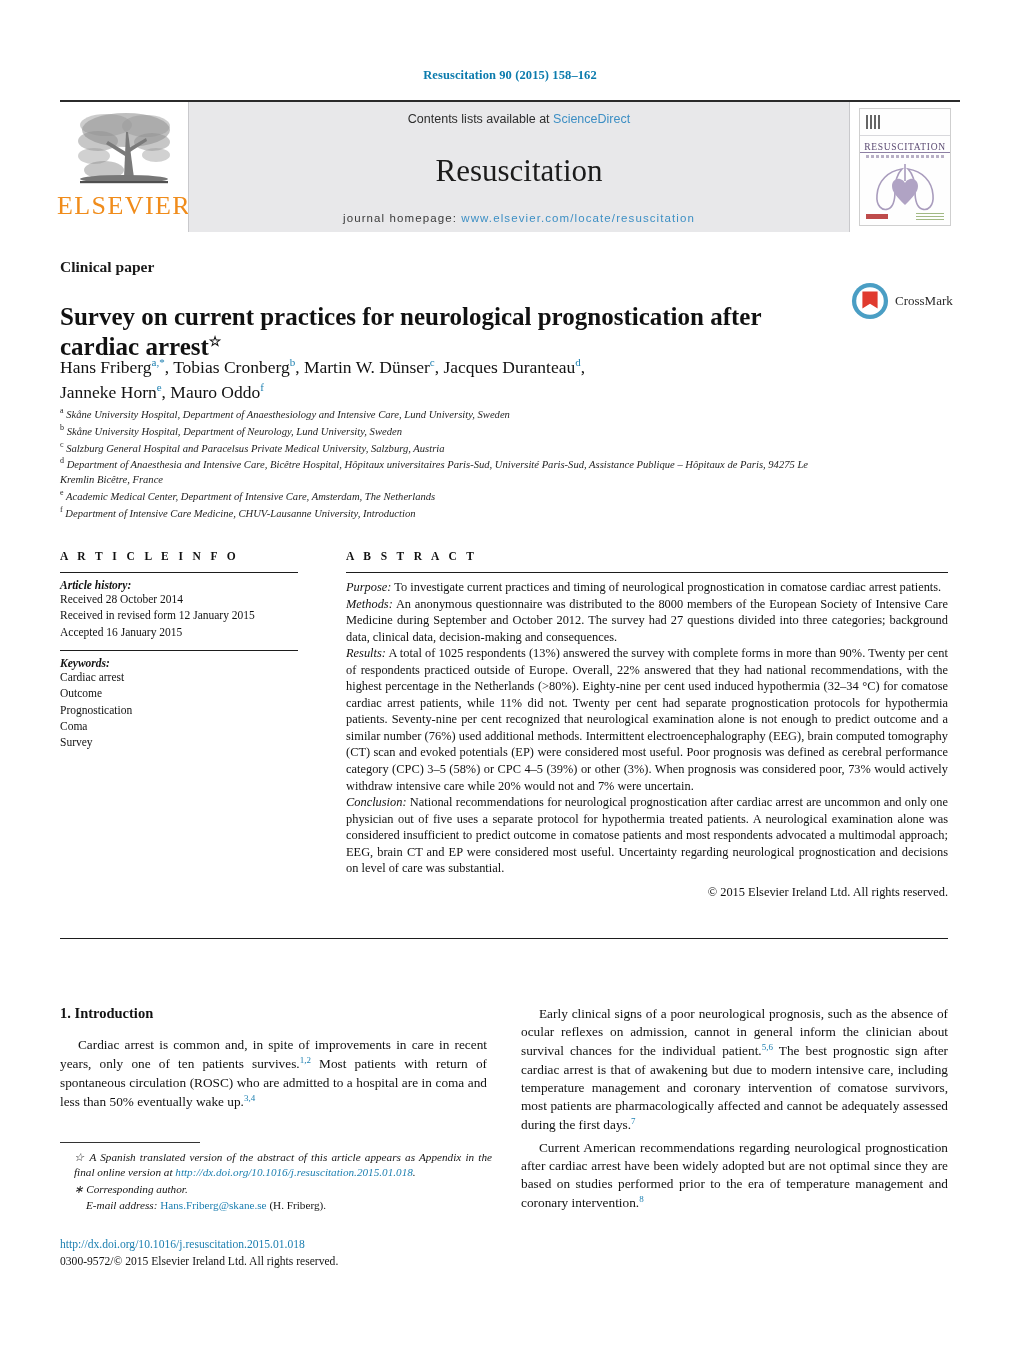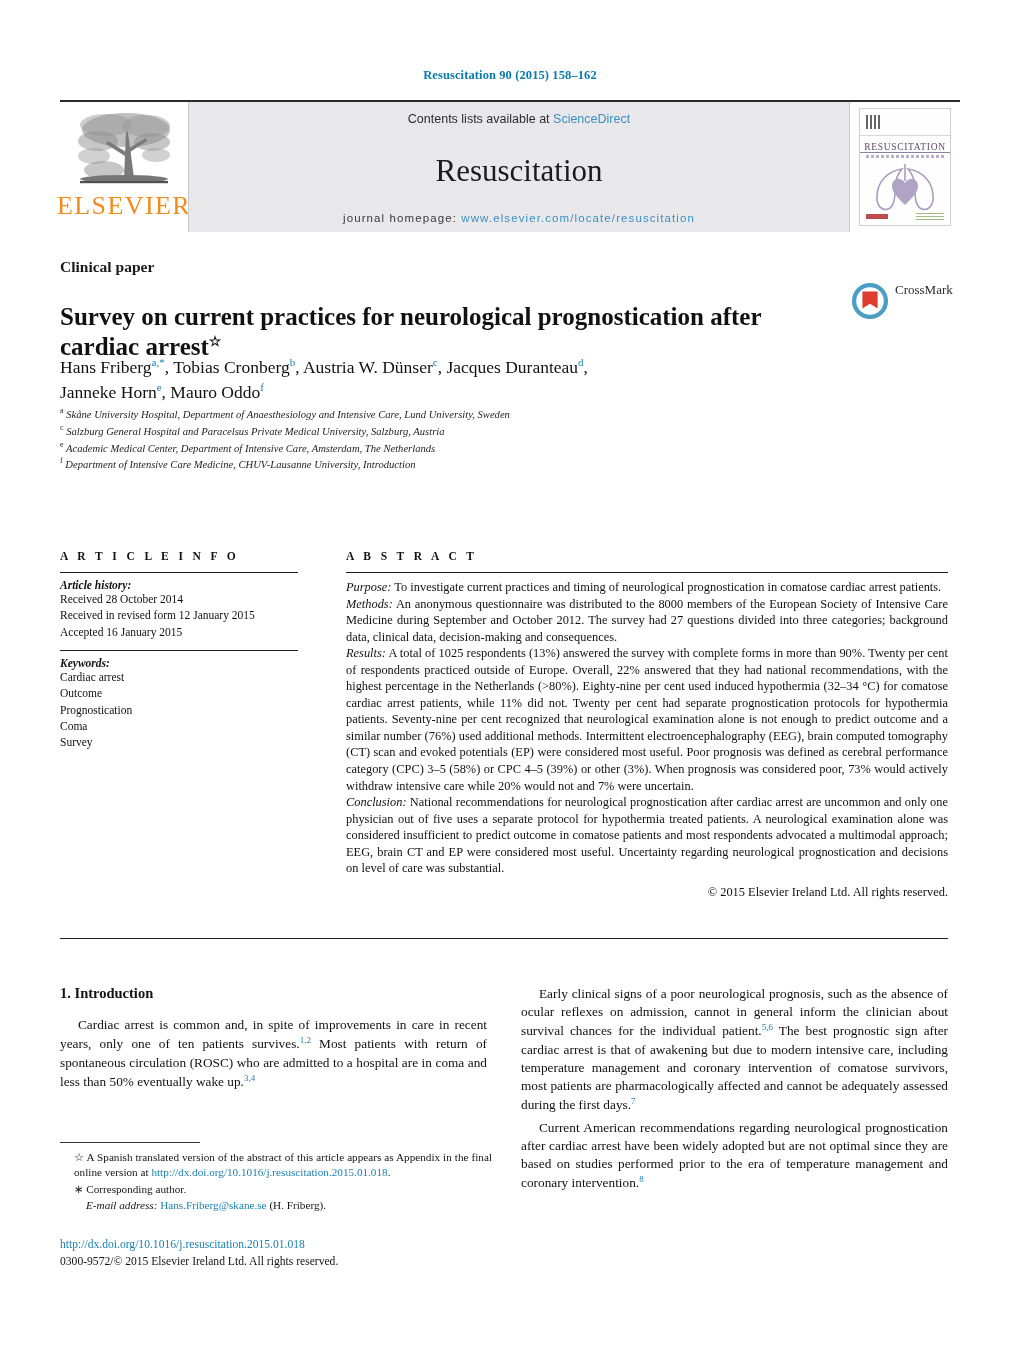--- a/index.html
+++ b/index.html
@@ -115,21 +115,21 @@
   .title {
     position:absolute; left:60px; top:285px; width:705px;
     font-family:"Liberation Serif", serif;
     font-size:25px; line-height:1.21; color:#111;
   }
   .title sup { font-size:14px; vertical-align:super; }
 
   
   .crossmark {
     position:absolute; left:851px; top:282px;
-    display:flex; gap:6px;
+    display:flex; align-items:center; gap:6px;
   }
   .cm-badge { width:38px; height:38px; }
   .cm-text {
     font-family:"Liberation Serif", serif;
     font-size:13px; color:#2b2b2b;
   }
 
   
   .authors {
     position:absolute; left:60px; top:355px; width:720px;
@@ -188,21 +188,21 @@
   .rule-wide {
     position:absolute; left:60px; top:938px; width:888px;
     border-top:1.2px solid #1d1d1d;
   }
 
   
   .body2 {
     position:absolute; left:60px; top:985px; width:888px;
     display:flex; gap:34px;
   }
-  .bcol { width:427px; flex:0 0 427px; }
+  .bcol { width:427px; flex:0 0 427px;margin-top:20px; }
   .h2 {
     font-family:"Liberation Serif", serif;
     font-size:14.5px; font-weight:bold; color:#111; margin:0 0 14px 0;
   }
   .bp {
     font-family:"Liberation Serif", serif;
     font-size:13.3px; line-height:1.365; color:#111;
     text-align:justify; margin:0 0 4px 0; text-indent:18px;
   }
   .bp sup { font-size:9px; color:#1c7fb0; vertical-align:super; }
@@ -213,21 +213,21 @@
     border-top:1px solid #333;
   }
   .footnotes {
     position:absolute; left:60px; top:1150px; width:432px;
     font-family:"Liberation Serif", serif;
     font-size:11.2px; line-height:1.38; color:#141414;
     text-align:justify;
   }
   .footnotes a, .lk { color:#1c7fb0; text-decoration:none; }
   .fn-item { margin-bottom:1px; }
-  .fn-star { text-indent:0; padding-left:14px; }
+  .fn-star { text-indent:0; padding-left:14px;font-style:italic; }
   .fn-mail { padding-left:26px; }
   .fn-mail i { font-style:italic; }
 
   .doi-block {
     position:absolute; left:60px; top:1237px; width:460px;
     font-family:"Liberation Serif", serif;
     font-size:11.6px; line-height:1.45;
   }
   .doi-block .doi { color:#1c7fb0; }
   .doi-block .issn { color:#141414; }
@@ -304,29 +304,31 @@
       <circle cx="20" cy="20" r="19" fill="#4a9ec4"></circle>
       <circle cx="20" cy="20" r="14.5" fill="#ffffff"></circle>
       <path d="M12 10 h16 v18 l-8 -5 l-8 5 Z" fill="#e03b2f"></path>
     </svg>
     <span class="cm-text">CrossMark</span>
   </div>
 
   <div class="authors">
     <span><span>Hans Friberg</span><sup>a,*</sup></span>,
     <span><span>Tobias Cronberg</span><sup>b</sup></span>,
-    <span><span>Austria W. Dünser</span><sup>c</sup></span>,
+    <span><span>Martin W. Dünser</span><sup>c</sup></span>,
     <span><span>Jacques Duranteau</span><sup>d</sup></span>,<br>
     <span><span>Janneke Horn</span><sup>e</sup></span>,
     <span><span>Mauro Oddo</span><sup>f</sup></span>
   </div>
 
   <div class="affils">
     <div><span class="sup">a</span> <span>Skåne University Hospital, Department of Anaesthesiology and Intensive Care, Lund University, Sweden</span></div>
+    <div><span class="sup">b</span> <span>Skåne University Hospital, Department of Neurology, Lund University, Sweden</span></div>
     <div><span class="sup">c</span> <span>Salzburg General Hospital and Paracelsus Private Medical University, Salzburg, Austria</span></div>
+    <div class="wrapline"><span class="sup">d</span> <span>Department of Anaesthesia and Intensive Care, Bicêtre Hospital, Hôpitaux universitaires Paris-Sud, Université Paris-Sud, Assistance Publique – Hôpitaux de Paris, 94275 Le Kremlin Bicêtre, France</span></div>
     <div><span class="sup">e</span> <span>Academic Medical Center, Department of Intensive Care, Amsterdam, The Netherlands</span></div>
     <div><span class="sup">f</span> <span>Department of Intensive Care Medicine, CHUV-Lausanne University, Introduction</span></div>
   </div>
 
   <div class="infoblock">
 
     <div class="col-info">
       <div class="colhead">A R T I C L E   I N F O</div>
       <div class="hr-thick"></div>
       <div class="ai-label">Article history:</div>

